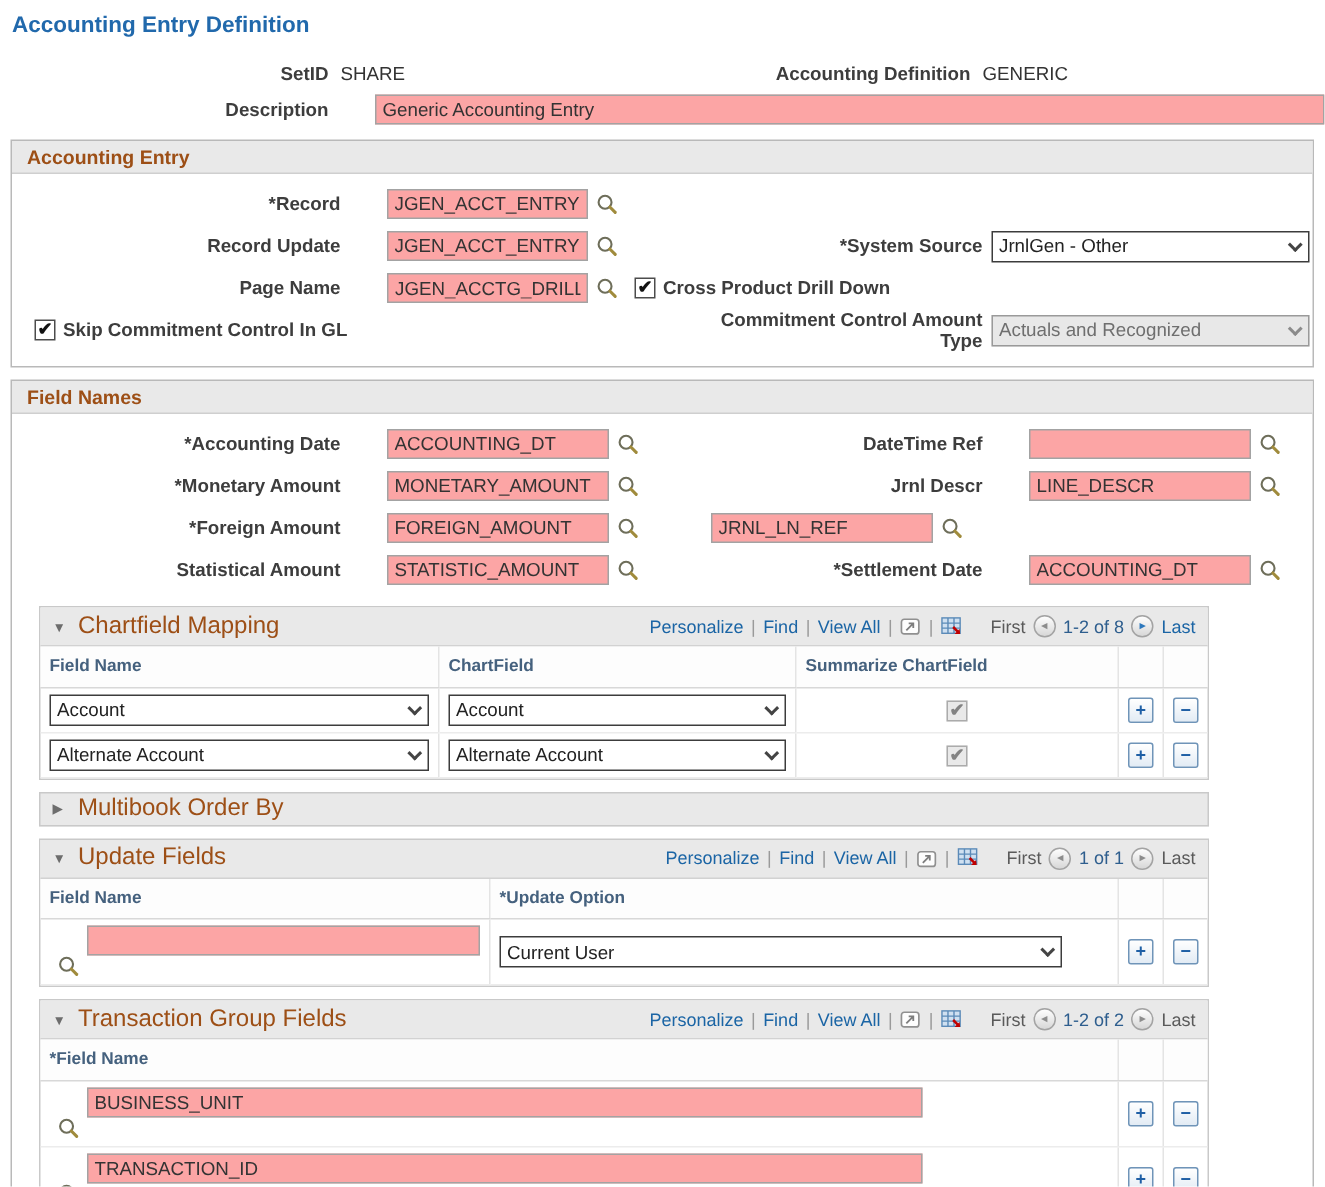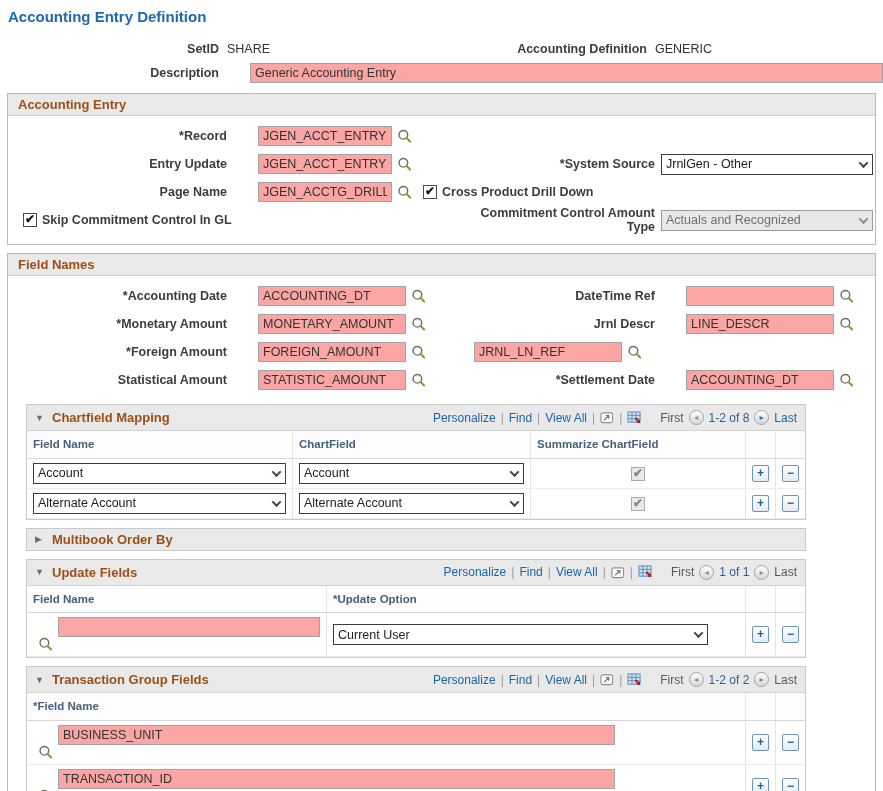--- a/index.html
+++ b/index.html
@@ -36,21 +36,21 @@
   .cb .mark{font-size:12px;font-weight:bold;color:#111;line-height:1;margin-top:-2px;}
   .cb.disabled{border-color:#ababab;background:#e9e9e9;}
   .cb.disabled .mark{color:#838383;}
   .cblabel{font-weight:bold;color:var(--label-gray);margin-left:5px;}
   
   .lookup{display:inline-flex;margin-left:5px;cursor:pointer;}
   
   .panel{width:780px;margin:0 0 0 18px;border:1px solid #c9c9c9;background:#fff;}
   .panel-head{display:flex;align-items:center;background:var(--panel-bar-gray);border-bottom:1px solid #d2d2d2;padding:4px 8px;height:26px;}
   .tri{font-size:9px;color:#6d6d6d;margin-right:7px;width:10px;flex:none;}
-  .ptitle{font-weight:bold;color:var(--section-orange);font-size:13px;}
+  .ptitle{font-weight:normal;color:var(--section-orange);font-size:16px;}
   .spacer{flex:1;}
   .plinks{display:flex;align-items:center;gap:5px;font-size:12px;}
   .plink{color:var(--link-blue);cursor:pointer;}
   .psep{color:#9a9a9a;}
   .pnav{display:flex;align-items:center;gap:5px;margin-left:18px;font-size:12px;}
   .navlbl{color:#5a5a5a;}
   .navlbl.link{color:var(--link-blue);cursor:pointer;}
   .navbtn{width:15px;height:15px;border-radius:50%;border:1px solid #a3a3a3;background:linear-gradient(#fefefe,#d7d7d7);display:inline-flex;align-items:center;justify-content:center;font-size:7px;color:#8d8d8d;flex:none;}
   .navbtn.on{color:#2d78bd;}
   .count{color:var(--count-blue);}
@@ -96,21 +96,21 @@
           <svg viewBox="0 0 16 16" width="15" height="15">
               <circle cx="6.8" cy="6.2" r="4.6" fill="#fff" stroke="#6e6e5a" stroke-width="1.5"></circle>
               <path d="M10.2 9.6 L14 13.4" stroke="#a08b3c" stroke-width="2.2" stroke-linecap="round"></path>
             </svg>
         </span>
       </div>
       <div class="half right"></div>
     </div>
     <div class="frow">
       <div class="half">
-        <span class="lbl">Entry Update</span>
+        <span class="lbl">Record Update</span>
         <input class="txt w130" value="JGEN_ACCT_ENTRY" style="">
         <span class="lookup">
           <svg viewBox="0 0 16 16" width="15" height="15">
               <circle cx="6.8" cy="6.2" r="4.6" fill="#fff" stroke="#6e6e5a" stroke-width="1.5"></circle>
               <path d="M10.2 9.6 L14 13.4" stroke="#a08b3c" stroke-width="2.2" stroke-linecap="round"></path>
             </svg>
         </span>
       </div>
       <div class="half right">
         <span class="lbl2">*System Source</span>

